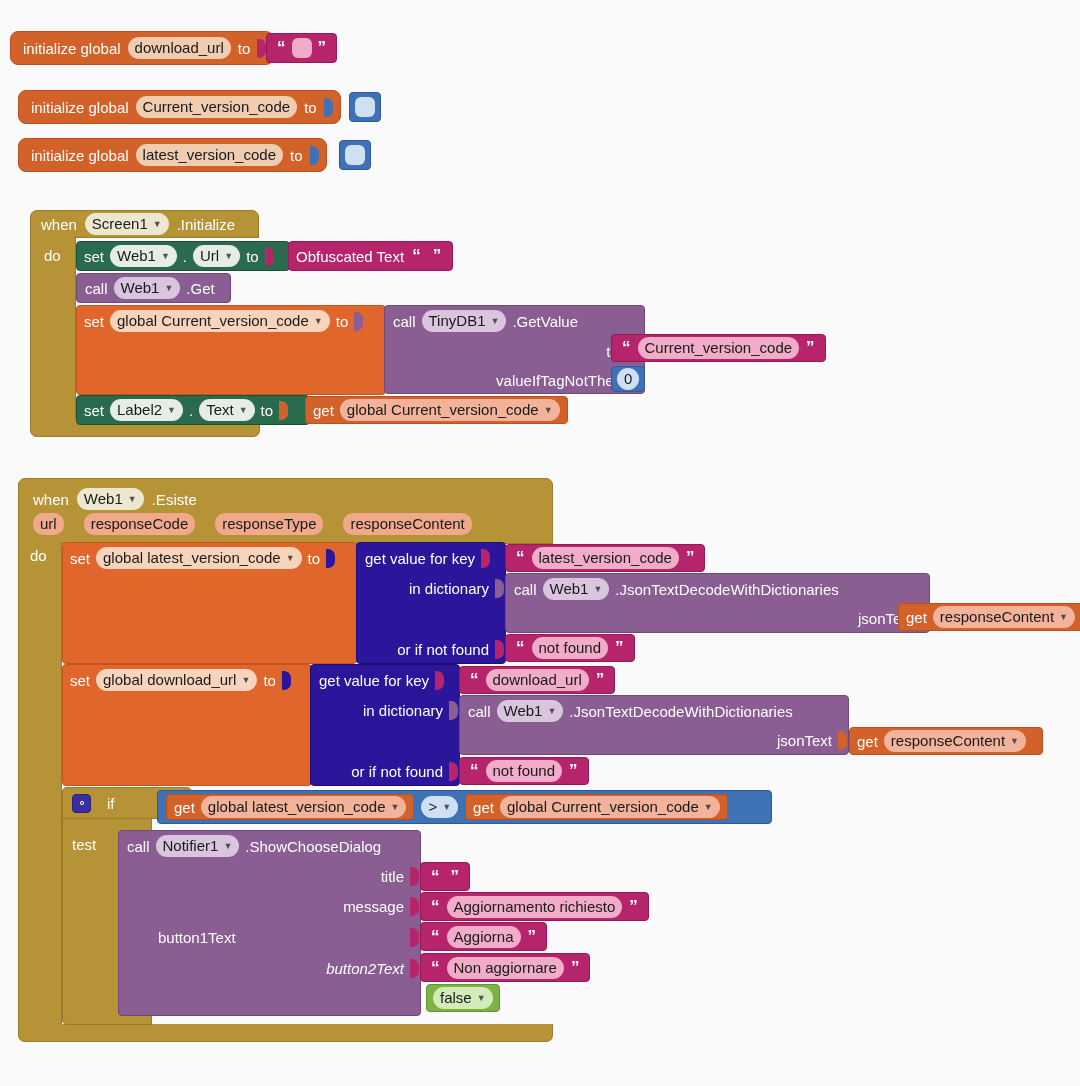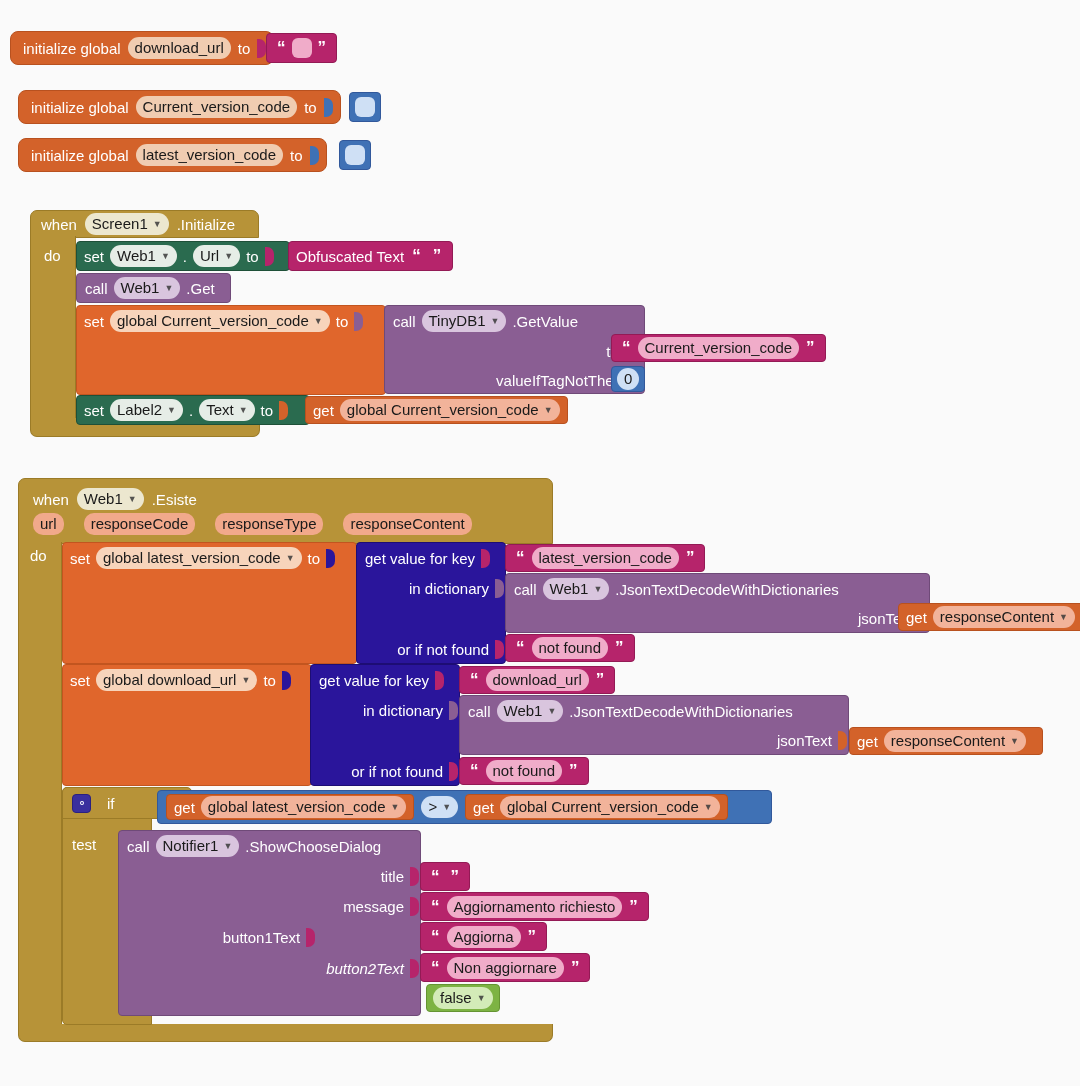--- a/index.html
+++ b/index.html
@@ -442,21 +442,21 @@
       <span class="lbl">.ShowChooseDialog</span>
     </div>
     <div class="row" style="height:30px; justify-content:flex-end;">
       <span class="lbl">title</span>
       <span class="tab" style="background:#b6246b; margin-left:6px;"></span>
     </div>
     <div class="row" style="height:31px; justify-content:flex-end;">
       <span class="lbl">message</span>
       <span class="tab" style="background:#b6246b; margin-left:6px;"></span>
     </div>
-    <div class="row" style="height:31px; justify-content:center;">
+    <div class="row" style="height:31px; justify-content:space-between;padding-left:39px;">
       <span class="lbl">button1Text</span>
       <span class="tab" style="background:#b6246b; margin-left:6px;"></span>
     </div>
     <div class="row" style="height:30px; justify-content:flex-end;font-style:italic;">
       <span class="lbl">button2Text</span>
       <span class="tab" style="background:#b6246b; margin-left:6px;"></span>
     </div>
   </div>
 
   <div class="blk c-text" style="left:420px; top:862px; height:29px; border-radius:4px;">

